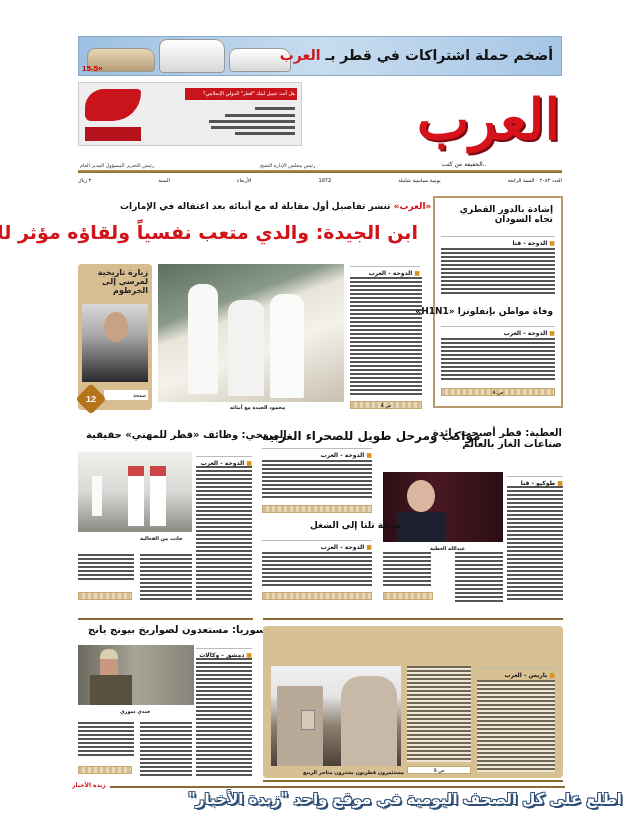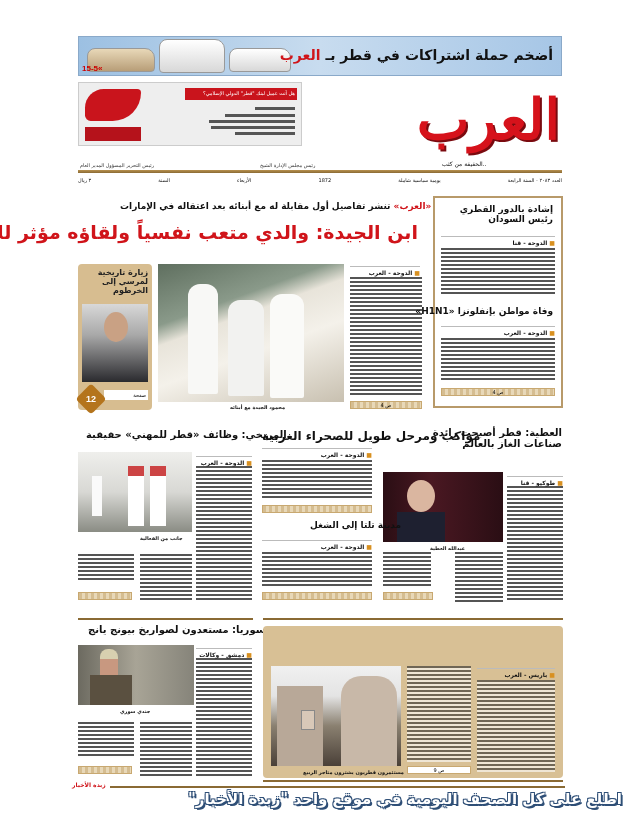--- a/index.html
+++ b/index.html
@@ -108,21 +108,21 @@
     <div style="position:absolute;left:4px;top:40px;width:66px;height:78px;background:linear-gradient(#d8d8d8,#a8a8a8 40%,#2a2a2e)">
       <div style="position:absolute;left:22px;top:8px;width:24px;height:30px;background:#c9a184;border-radius:50%"></div>
     </div>
     <div style="position:absolute;left:26px;top:126px;width:44px;height:10px;background:#fff;font-size:5px;direction:rtl;padding:2px">صفحة</div>
   </div>
   <div class="badge12">
       <span>12</span>
     </div>
 
   <div class="sidebox">
-    <div class="hl" style="right:8px;top:6px;font-size:9px;white-space:normal;width:110px">إشادة بالدور القطري رئيس السودان</div>
+    <div class="hl" style="right:8px;top:6px;font-size:9px;white-space:normal;width:110px">إشادة بالدور القطري تجاه السودان</div>
     <div class="byline" style="right:6px;top:38px;width:114px">الدوحة - قنا</div>
     <div class="text" style="left:6px;top:50px;width:114px;height:48px"></div>
     <div class="hl" style="right:8px;top:108px;font-size:9px">وفاة مواطن بإنفلونزا «H1N1»</div>
     <div class="byline" style="right:6px;top:128px;width:114px">الدوحة - العرب</div>
     <div class="text" style="left:6px;top:140px;width:114px;height:42px"></div>
     <div class="cont" style="left:6px;top:190px;width:114px">
         <span style="font-size:5px;display:block;text-align:center">ص 4</span>
       </div>
   </div>
 

